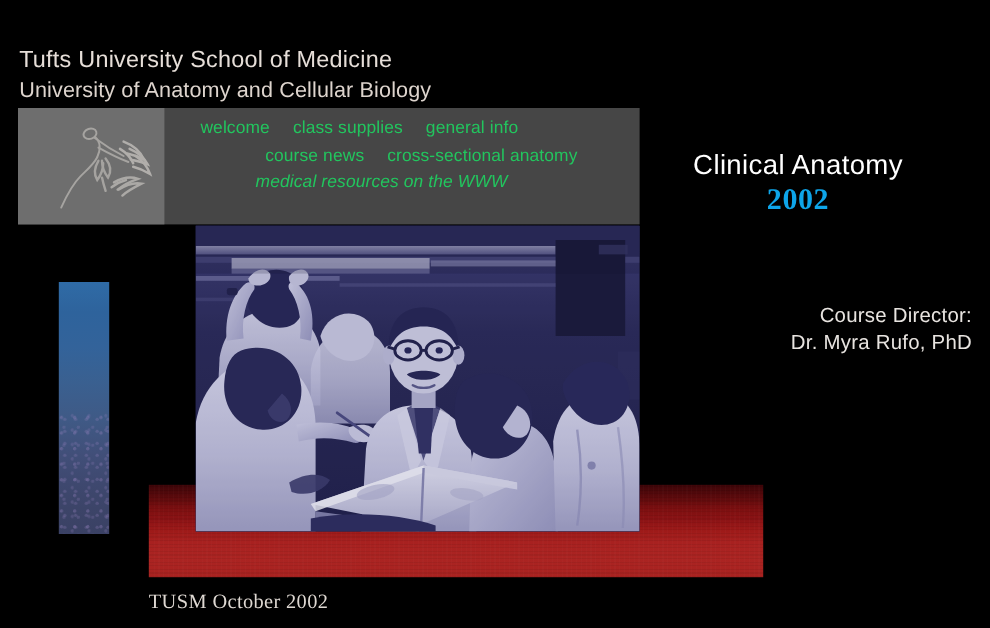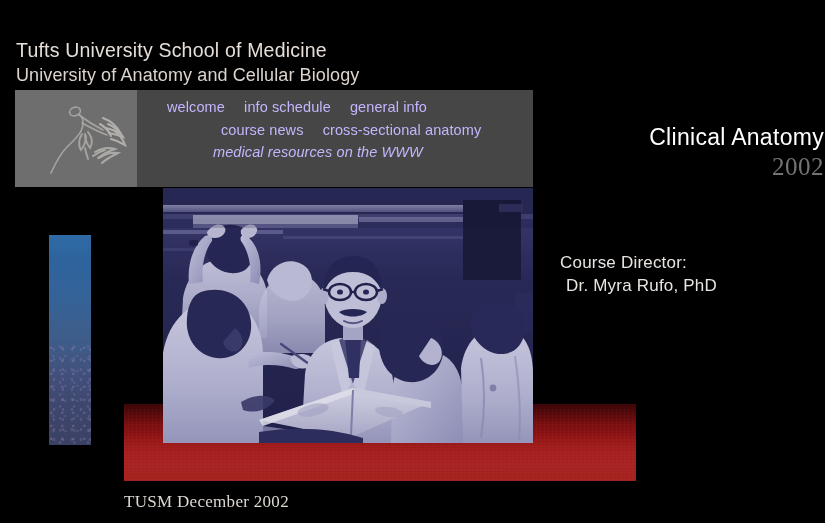--- a/index.html
+++ b/index.html
@@ -84,21 +84,21 @@
     font-size: 14.5px;
     line-height: 22.5px;
     white-space: nowrap;
     letter-spacing: .1px;
   }
   .navrow-1 { padding-left: 30px; }
   .navrow-2 { padding-left: 56px; }
   .navrow-3 { padding-left: 84px; }
   .navrow-4 { padding-left: 76px; font-style: italic; }
   .navlink {
-    color: #c4b5fd;
+    color: #22c55e;
     text-decoration: none;
     cursor: pointer;
     display: inline-block;
   }
   .navlink + .navlink { margin-left: 15px; }
 
   
   .blue-strip {
     position: absolute;
     left: 49px;
@@ -169,54 +169,54 @@
     width: 370px;
     height: 255px;
     overflow: hidden;
     background: #2a2a55;
   }
   .photo svg { display: block; }
 
   
   .title-block {
     position: absolute;
-    left: 574px;
+    left: 540px;
     top: 122px;
     width: 250px;
-    text-align: right;
+    text-align: center;
   }
   .title-main {
     font-family: "Liberation Sans", sans-serif;
     font-size: 23px;
     color: #ffffff;
     line-height: 30px;
     letter-spacing: .3px;
   }
   .title-year {
     font-family: "Liberation Serif", serif;
-    font-weight: normal;
+    font-weight: bold;
     font-size: 25px;
-    color: #737373;
+    color: #0ea5e9;
     line-height: 30px;
     letter-spacing: .5px;
   }
   .title-sub {
     font-family: "Liberation Sans", sans-serif;
     font-size: 22px;
     color: #ffffff;
     line-height: 30px;
     letter-spacing: .3px;
   }
 
   .director-block {
     position: absolute;
     left: 560px;
     top: 251px;
     width: 250px;
-    text-align: left;
+    text-align: right;
   }
   .director-label,
   .director-name {
     font-family: "Liberation Sans", sans-serif;
     font-size: 17px;
     color: #e8e4e0;
     line-height: 23px;
     letter-spacing: .2px;
   }
   .director-name { padding-left: 6px; }
@@ -269,21 +269,21 @@
           <path d="M80 62 C87 58 94 57 100 59 C94 61 88 64 83 68"></path>
           <path d="M84 68 C90 64 97 62 103 63 C97 66 91 69 87 73"></path>
           <path d="M78 66 C82 63 86 61 90 60"></path>
         </g>
       </svg>
     </div>
 
     <div class="navlinks">
       <div class="navrow navrow-1">
         <a class="navlink">welcome</a>
-        <a class="navlink">info schedule</a>
+        <a class="navlink">class supplies</a>
         <a class="navlink">general info</a>
       </div>
       <div class="navrow navrow-3">
         <a class="navlink">course news</a>
         <a class="navlink">cross-sectional anatomy</a>
       </div>
       <div class="navrow navrow-4">
         <a class="navlink">medical resources on the WWW</a>
       </div>
     </div>
@@ -429,15 +429,15 @@
   <div class="title-block">
     <div class="title-main">Clinical Anatomy</div>
     <div class="title-year">2002</div>
   </div>
 
   <div class="director-block">
     <div class="director-label">Course Director:</div>
     <div class="director-name">Dr. Myra Rufo, PhD</div>
   </div>
 
-  <div class="footer">TUSM December 2002</div>
+  <div class="footer">TUSM October 2002</div>
 
 </div>
 
 </body></html>

